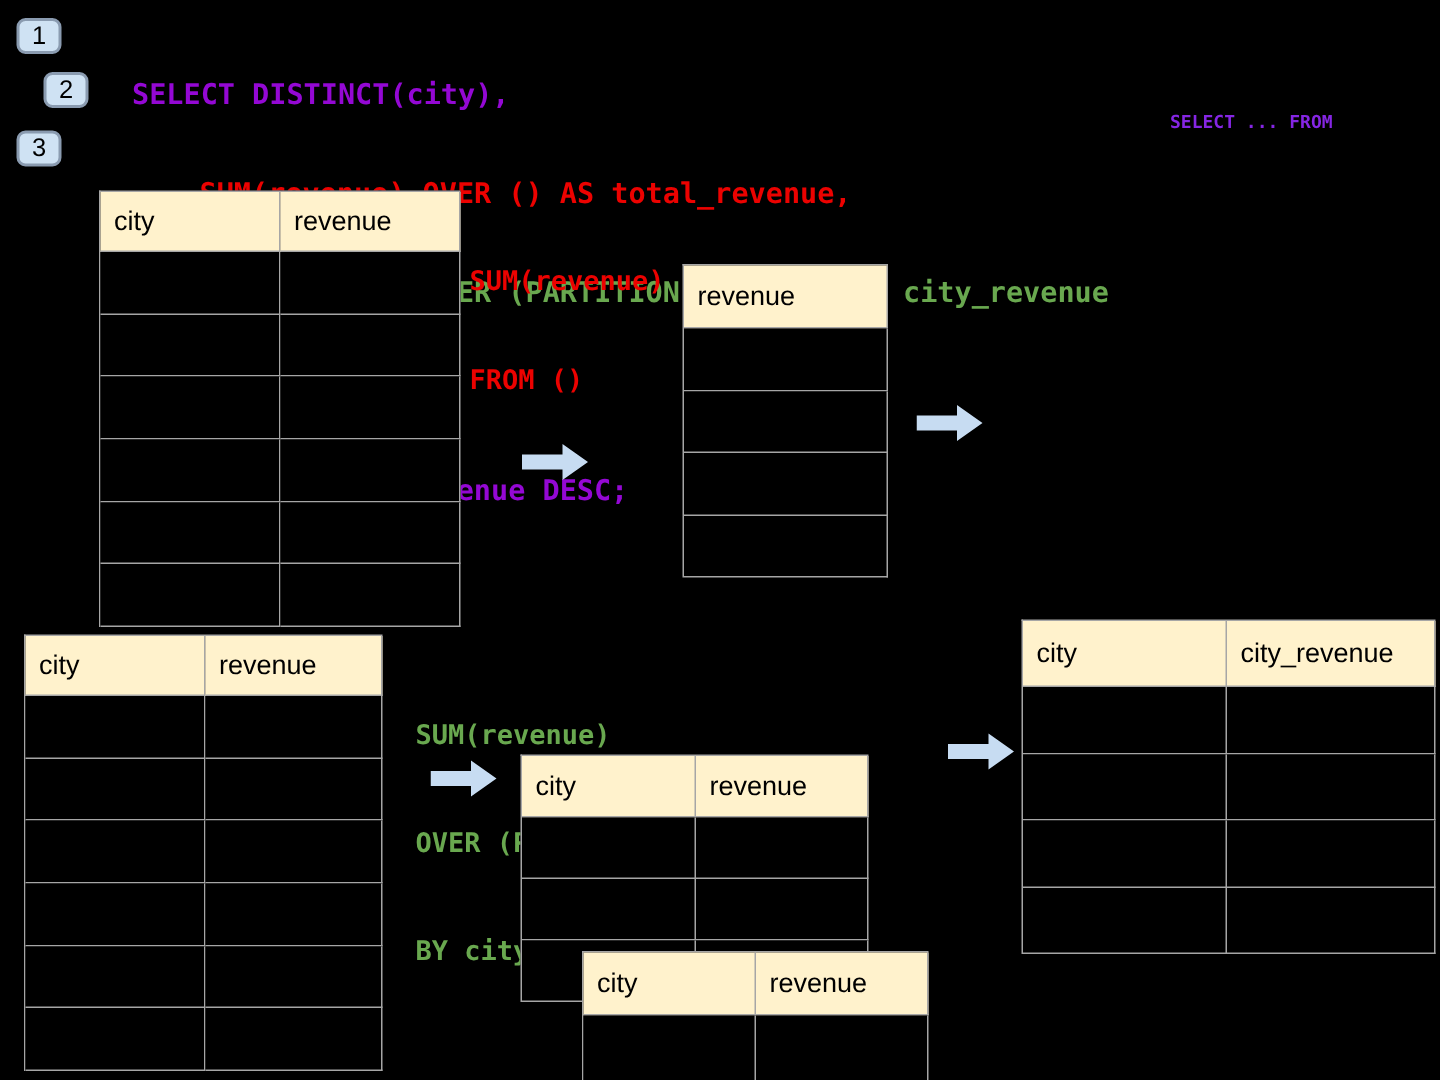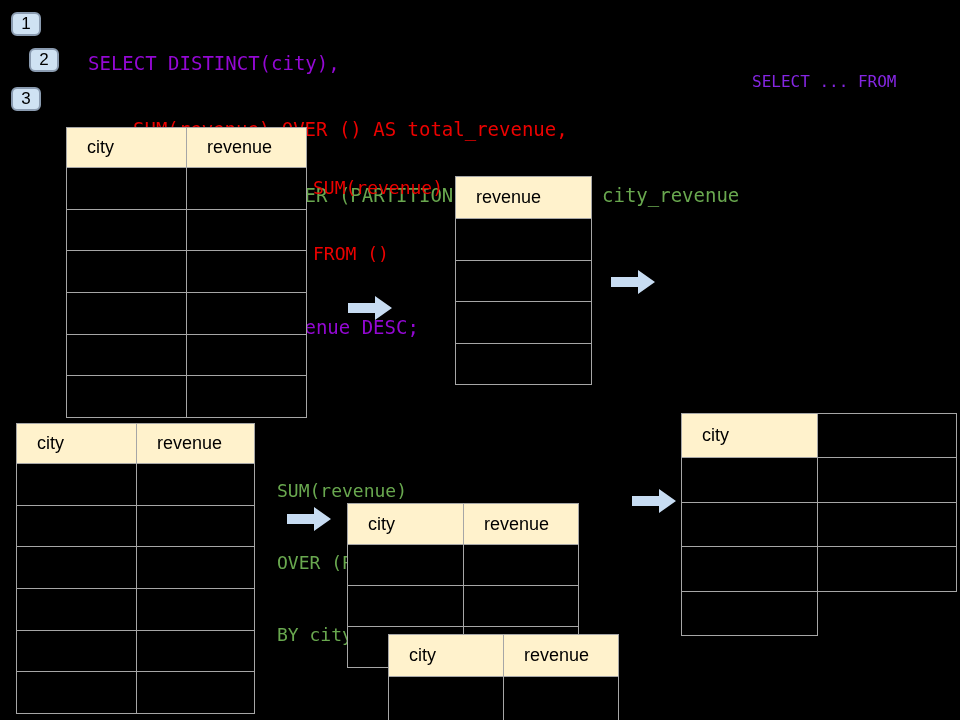--- a/index.html
+++ b/index.html
@@ -1,46 +1,46 @@
 <!DOCTYPE html>
 <html><head>
 <meta charset="utf-8">
 <style>
   html,body{margin:0;padding:0;background:#000;}
   .canvas{position:relative;width:960px;height:720px;background:#000;overflow:hidden;
           font-family:"Liberation Sans",sans-serif;}
 
   
-  .mono{font-family:"DejaVu Sans Mono","Liberation Mono",monospace;font-weight:normal;white-space:pre;}
+  .mono{font-family:"DejaVu Sans Mono","Liberation Mono",monospace;font-weight:bold;white-space:pre;}
   .code{position:absolute;left:88px;top:8px;font-size:19px;line-height:22px;}
   .code .ind2{padding-left:22px;}
   .code .ind4{padding-left:45px;}
   .purple{color:#9408D4;}
   .red{color:#EC0200;}
   .green{color:#69A84F;}
   .notepurple{color:#8526E3;}
 
-  .sidenote{position:absolute;left:752px;top:29px;font-size:16px;line-height:21px;}
+  .sidenote{position:absolute;left:780px;top:29px;font-size:12px;line-height:21px;}
 
   .ann-total{position:absolute;left:313px;top:133px;font-size:18px;line-height:22px;}
   .ann-part{position:absolute;left:277px;top:431px;font-size:18px;line-height:24px;}
 
   
   .badge{position:absolute;width:30px;height:24px;background:#CFE2F3;border:2px solid #8A9BB0;
          border-radius:6px;display:flex;align-items:center;justify-content:center;
          font-size:17px;color:#000;box-sizing:border-box;}
   .b1{left:11px;top:12px;}
   .b2{left:29px;top:48px;}
   .b3{left:11px;top:87px;}
 
   
   .tbl{position:absolute;display:grid;background:#000;
        border-top:1px solid #A6A6A6;border-left:1px solid #A6A6A6;}
   .tbl>div{border-right:1px solid #A6A6A6;border-bottom:1px solid #A6A6A6;box-sizing:border-box;}
-  .hc{background:#FFF2CC;display:flex;align-items:center;padding-left:20px;
+  .hc{background:#FFF2CC;display:flex;align-items:center;padding-left:9px;
       font-size:18px;color:#000;}
   .dc{background:#000;}
 
   .t1{left:66px; top:127px;width:240px;height:290px;grid-template-columns:120px 1fr;grid-template-rows:40px repeat(6,1fr);}
   .t2{left:455px;top:176px;width:136px;height:208px;grid-template-columns:1fr;grid-template-rows:42px repeat(4,1fr);}
   .t3{left:16px; top:423px;width:238px;height:290px;grid-template-columns:120px 1fr;grid-template-rows:40px repeat(6,1fr);}
   .t4{left:347px;top:503px;width:231px;height:164px;grid-template-columns:116px 1fr;grid-template-rows:41px repeat(3,1fr);}
   .t5{left:388px;top:634px;width:230px;height:86px;grid-template-columns:115px 1fr;grid-template-rows:42px 1fr;}
   .t6{left:681px;top:413px;width:275px;height:222px;grid-template-columns:136px 1fr;grid-template-rows:44px repeat(4,1fr);}
 
@@ -145,20 +145,21 @@
 
   <div class="tbl t5">
     <div class="hc">city</div>
     <div class="hc">revenue</div>
     <div class="dc"></div>
       <div class="dc"></div>
   </div>
 
   <div class="tbl t6">
     <div class="hc">city</div>
+    <div class="hc">city_revenue</div>
     <div class="dc"></div>
       <div class="dc"></div>
     <div class="dc"></div>
       <div class="dc"></div>
     <div class="dc"></div>
       <div class="dc"></div>
     <div class="dc"></div>
       <div class="dc"></div>
   </div>
 

